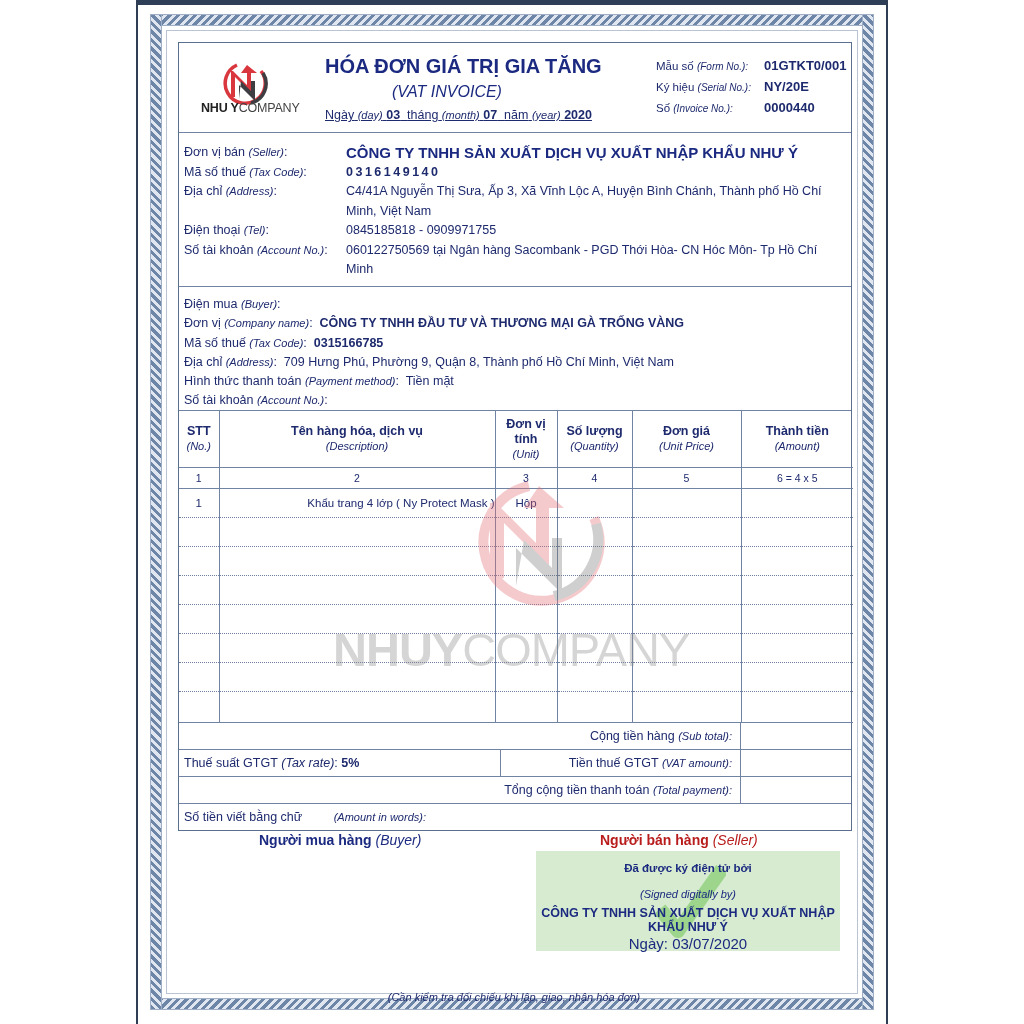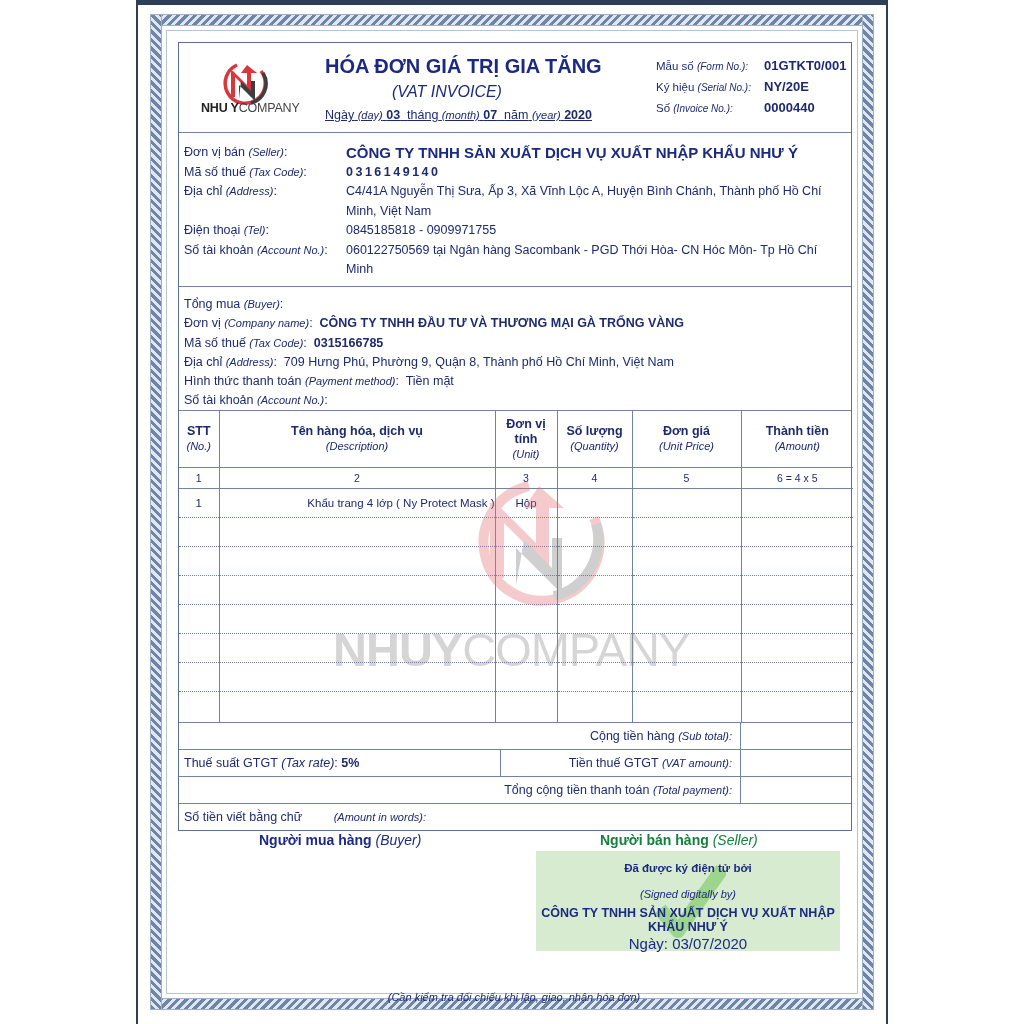--- a/index.html
+++ b/index.html
@@ -67,21 +67,21 @@
   .trow .left { flex:1; text-align:right; padding-right:8px; }
   .trow .left i, .trow .tlbl i { font-size:11px; }
   .trow .amt { width:110px; border-left:1.5px solid #7083a2; height:100%; }
   .trow .tax { width:316px; padding-left:5px; border-right:1.5px solid #7083a2; height:100%; display:flex; align-items:center; }
   .trow .tlbl { flex:1; text-align:right; padding-right:8px; }
   .words { height:26px; display:flex; align-items:center; padding-left:5px; font-size:12.5px; }
   .words i { font-size:11px;margin-left:28px; }
 
   
   .sig-buyer { position:absolute; left:121px; top:832px; font-size:14px; font-weight:bold; color:#1b2a80; }
-  .sig-seller { position:absolute; left:462px; top:832px; font-size:14px; font-weight:bold; color:#15803d; }
+  .sig-seller { position:absolute; left:462px; top:832px; font-size:14px; font-weight:bold; color:#b91c1c; }
   .sig-buyer i, .sig-seller i { font-weight:normal; }
   .stamp { position:absolute; left:398px; top:851px; width:304px; height:100px; background:#d6ebcf; text-align:center; color:#1b2a80; }
   .stamp .check { position:absolute; left:120px; top:10px; width:70px; height:80px; }
   .stamp .s1 { position:relative; margin-top:11px; font-size:11.5px; font-weight:bold; }
   .stamp .s2 { position:relative; font-size:11px; font-style:italic; margin-top:14px; }
   .stamp .s3 { position:relative; font-size:12.5px; font-weight:bold; margin-top:6px; line-height:14px; }
   .stamp .s4 { position:relative; font-size:15px; margin-top:1px; }
   .note { position:absolute; left:0; width:752px; top:991px; text-align:center; font-size:11px; font-style:italic; color:#1e2a6e; }
 
   
@@ -150,21 +150,21 @@
           <span class="k"><span>Điện thoại</span> <i>(Tel)</i>:</span>
           <span class="v">0845185818 - 0909971755</span>
         </div>
       <div class="kv">
           <span class="k"><span>Số tài khoản</span> <i>(Account No.)</i>:</span>
           <span class="v">060122750569 tại Ngân hàng Sacombank - PGD Thới Hòa- CN Hóc Môn- Tp Hồ Chí Minh</span>
         </div>
     </div>
 
     <div class="sec buyer">
-      <div><span>Tổng mua</span> <i>(Buyer)</i>: <span></span></div>
+      <div><span>Điện mua</span> <i>(Buyer)</i>: <span></span></div>
       <div><span>Đơn vị</span> <i>(Company name)</i>:&nbsp; <b>CÔNG TY TNHH ĐẦU TƯ VÀ THƯƠNG MẠI GÀ TRỐNG VÀNG</b></div>
       <div><span>Mã số thuế</span> <i>(Tax Code)</i>:&nbsp; <b>0315166785</b></div>
       <div><span>Địa chỉ</span> <i>(Address)</i>:&nbsp; <span>709 Hưng Phú, Phường 9, Quận 8, Thành phố Hồ Chí Minh, Việt Nam</span></div>
       <div><span>Hình thức thanh toán</span> <i>(Payment method)</i>:&nbsp; <span>Tiền mặt</span></div>
       <div><span>Số tài khoản</span> <i>(Account No.)</i>: <span></span></div>
     </div>
 
     <table class="items">
       <colgroup>
           <col style="width:40px">

